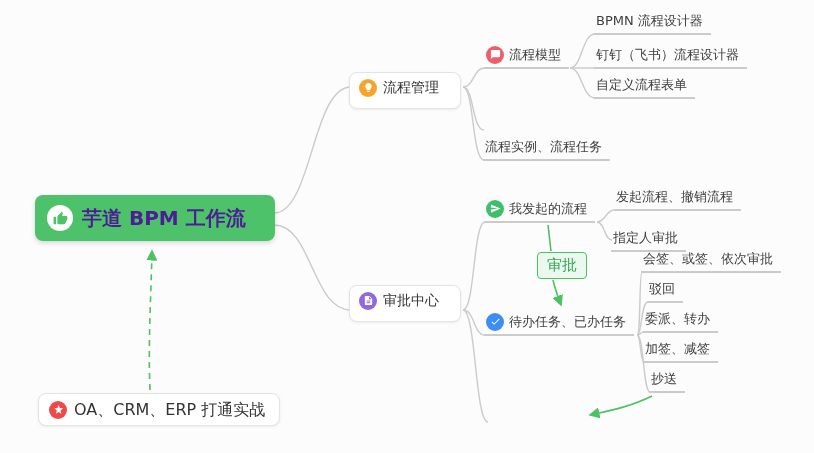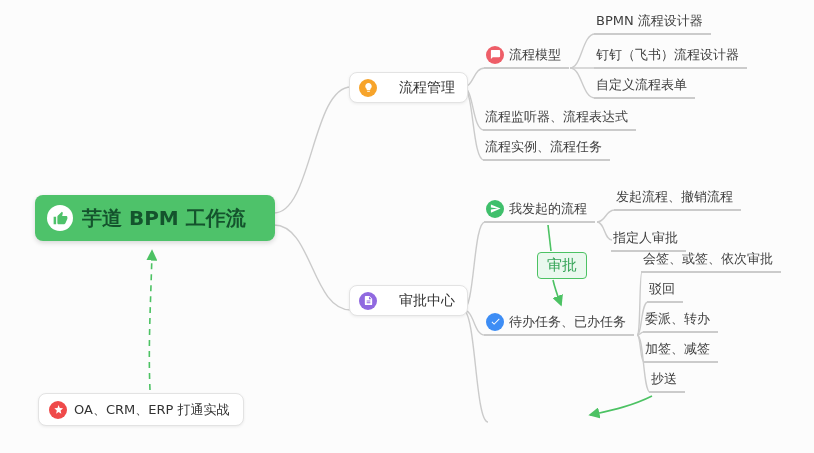--- a/index.html
+++ b/index.html
@@ -2,28 +2,28 @@
 <html><head>
 <meta charset="utf-8">
 <style>
   html,body{margin:0;padding:0;}
   body{font-family:"DejaVu Sans","Liberation Sans",sans-serif;}
   .canvas{position:relative;width:814px;height:453px;background:#fcfcfc;overflow:hidden;}
   svg.links{position:absolute;left:0;top:0;z-index:0;}
   .node{position:absolute;display:flex;align-items:center;gap:5px;z-index:1;white-space:nowrap;}
 
   .root{left:35px;top:195px;width:240px;box-sizing:border-box;background:#4ec26a;
-        border-radius:8px;color:#14532d;font-size:20px;font-weight:700;line-height:26px;
+        border-radius:8px;color:#4c1d95;font-size:20px;font-weight:700;line-height:26px;
         padding:10px 14px 10px 12px;box-shadow:0 2px 5px rgba(0,0,0,.15);gap:9px;}
 
   .branch{background:#fff;border:1px solid #e3e3e3;border-radius:8px;min-width:112px;
           box-sizing:border-box;font-size:14px;color:#333;line-height:19px;
-          padding:5px 12px 5px 9px;box-shadow:0 1px 3px rgba(0,0,0,.07);gap:22px;}
+          padding:5px 12px 11px 9px;box-shadow:0 1px 3px rgba(0,0,0,.07);gap:6px;}
 
-  .card{background:#fff;border:1px solid #e3e3e3;border-radius:8px;font-size:13px;color:#333;
+  .card{background:#fff;border:1px solid #e3e3e3;border-radius:8px;font-size:16px;color:#333;
         line-height:19px;padding:6px 14px 6px 10px;box-shadow:0 1px 3px rgba(0,0,0,.07);gap:7px;}
 
   .leaf{font-size:13px;color:#3f3f3f;line-height:19px;padding:2px 8px 3px 2px;
         border-bottom:2px solid #cbcbcb;}
 
   .tag{left:537px;top:252px;border:1px solid #4cc263;background:#eaf8ee;color:#35a457;
        font-size:15px;line-height:17px;padding:4px 9px;border-radius:4px;}
 
   .ic{width:18px;height:18px;border-radius:50%;display:inline-flex;align-items:center;
       justify-content:center;flex:0 0 auto;}
@@ -109,23 +109,20 @@
   <div class="node leaf" style="left:594px;top:9px;">
     <span>BPMN 流程设计器</span>
   </div>
   <div class="node leaf" style="left:594px;top:43px;">
     <span>钉钉（飞书）流程设计器</span>
   </div>
   <div class="node leaf" style="left:594px;top:73px;">
     <span>自定义流程表单</span>
   </div>
 
-  <div class="node leaf" style="left:483px;top:105px;">
-    <span>流程监听器、流程表达式</span>
-  </div>
   <div class="node leaf" style="left:483px;top:135px;">
     <span>流程实例、流程任务</span>
   </div>
 
   <div class="node branch" style="left:349px;top:285px;">
     <span class="ic" style="background:#9069e0">
       <svg viewBox="0 0 24 24">
           <path d="M14 2H6c-1.1 0-2 .9-2 2v16c0 1.1.9 2 2 2h12c1.1 0 2-.9 2-2V8l-6-6zm2 16H8v-2h8v2zm0-4H8v-2h8v2zm-3-5V3.5L18.5 9H13z"></path>
         </svg>
     </span>

